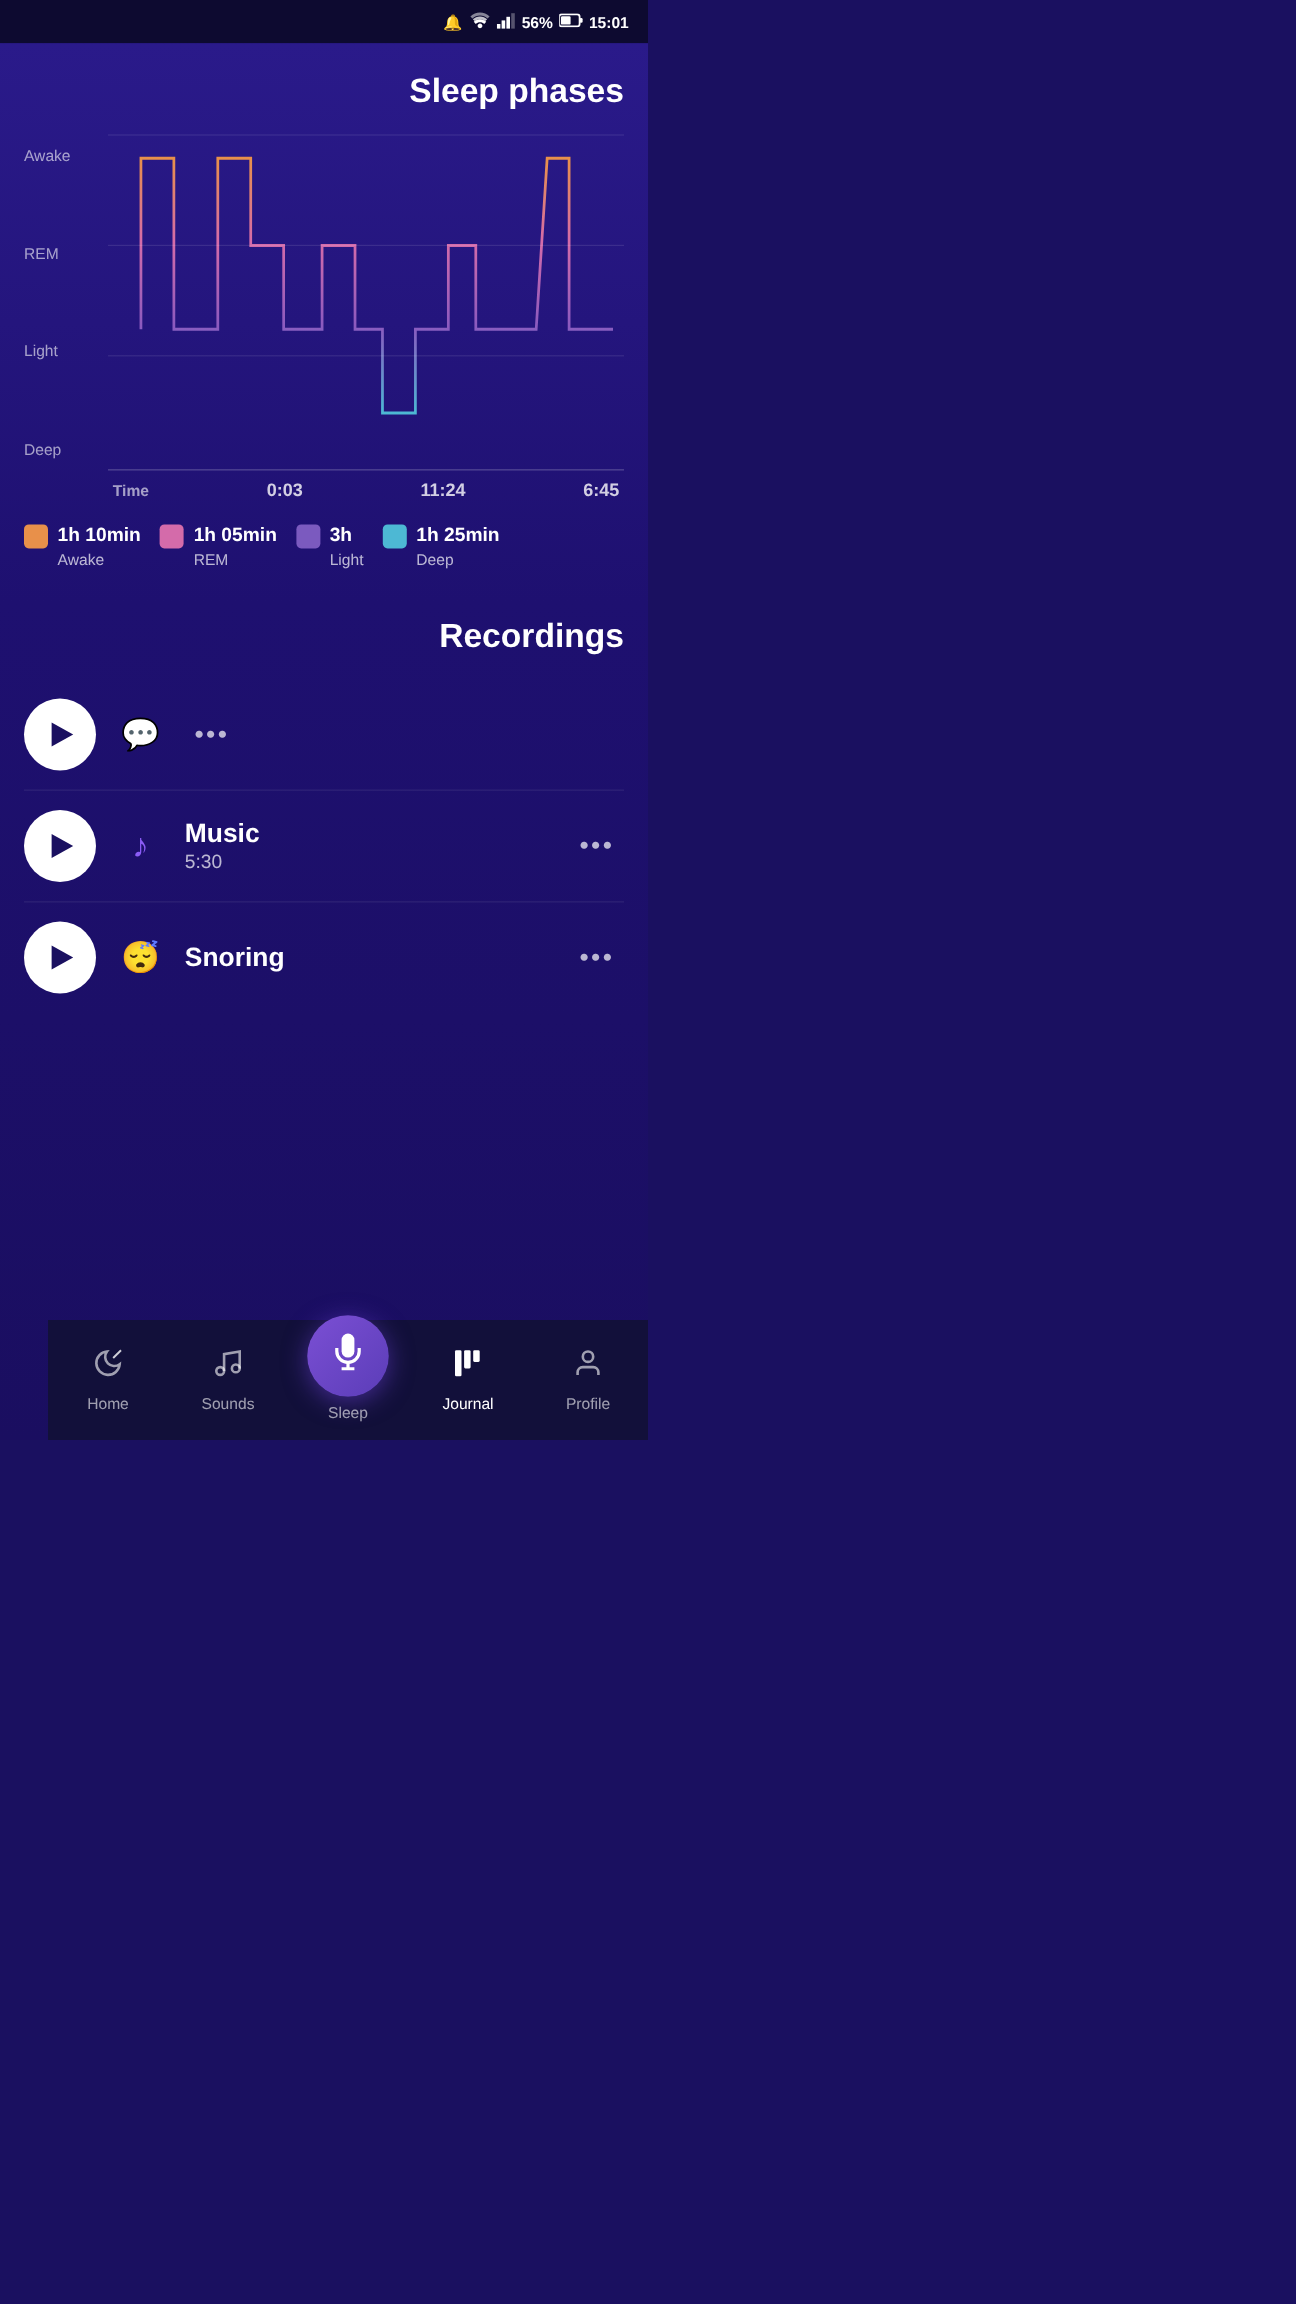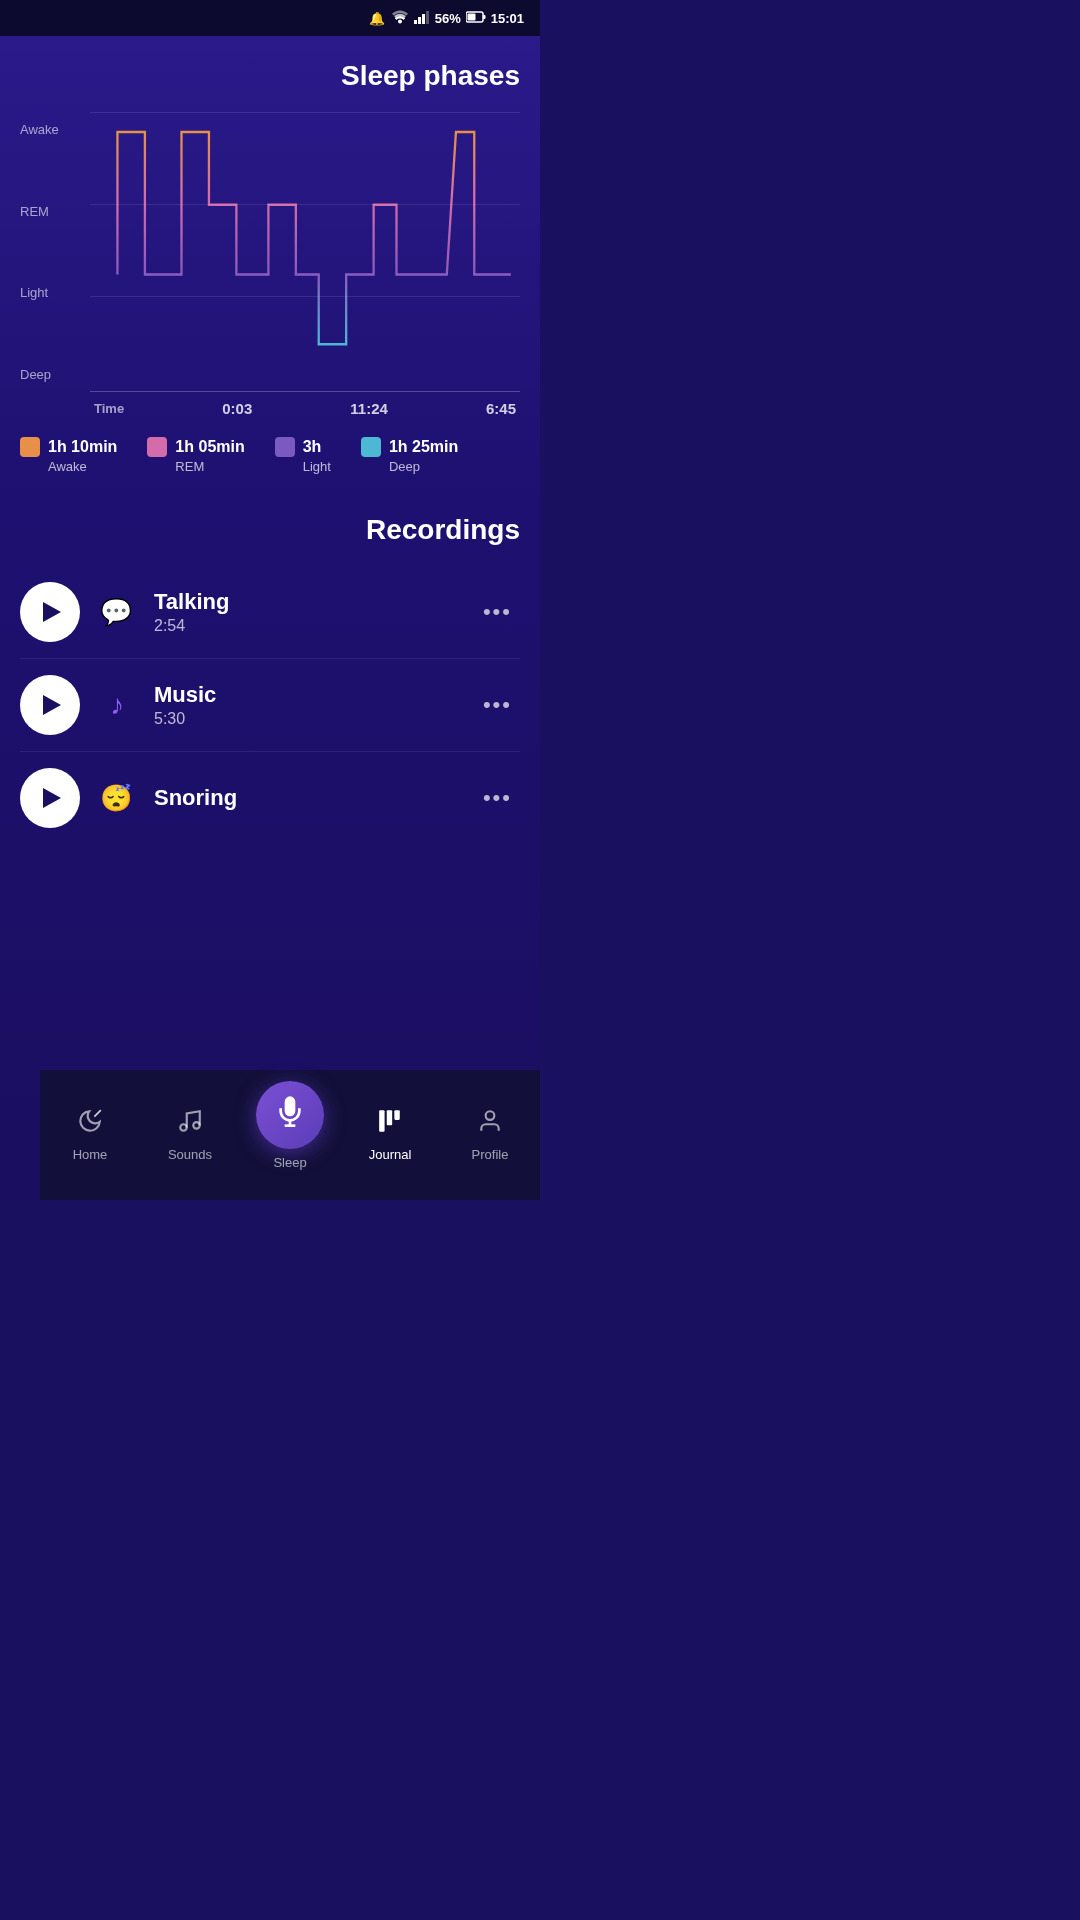--- a/index.html
+++ b/index.html
@@ -119,21 +119,21 @@
     .time-label-val {
       font-size: 15px;
       color: rgba(255,255,255,0.8);
       font-weight: 700;
     }
 
     
     .legend {
       display: flex;
       flex-wrap: wrap;
-      gap: 30px;
+      gap: 16px;
       margin-top: 20px;
       margin-bottom: 40px;
     }
 
     .legend-item {
       display: flex;
       flex-direction: column;
       gap: 2px;
     }
 
@@ -228,21 +228,21 @@
       cursor: pointer;
       padding: 8px;
     }
 
     
     .bottom-nav {
       position: absolute;
       bottom: 0;
       left: 0;
       right: 0;
-      height: 130px;
+      height: 100px;
       background: #12103a;
       display: flex;
       align-items: center;
       justify-content: space-around;
       margin-left: 40px;
     }
 
     .nav-item {
       display: flex;
       flex-direction: column;
@@ -452,24 +452,20 @@
   </div>
 
   <div class="recordings-section">
     <h2 class="section-title">Recordings</h2>
 
     <div class="recording-item">
       <div class="play-btn">
         <div class="play-icon"></div>
       </div>
       <div class="recording-type-icon">💬</div>
-      <div class="recording-info">
-        <div class="recording-name">Talking</div>
-        <div class="recording-duration">2:54</div>
-      </div>
       <div class="more-btn">•••</div>
     </div>
 
     <div class="recording-item">
       <div class="play-btn">
         <div class="play-icon"></div>
       </div>
       <div class="recording-type-icon" style="color:#8b5cf6; font-size:28px;">♪</div>
       <div class="recording-info">
         <div class="recording-name">Music</div>

